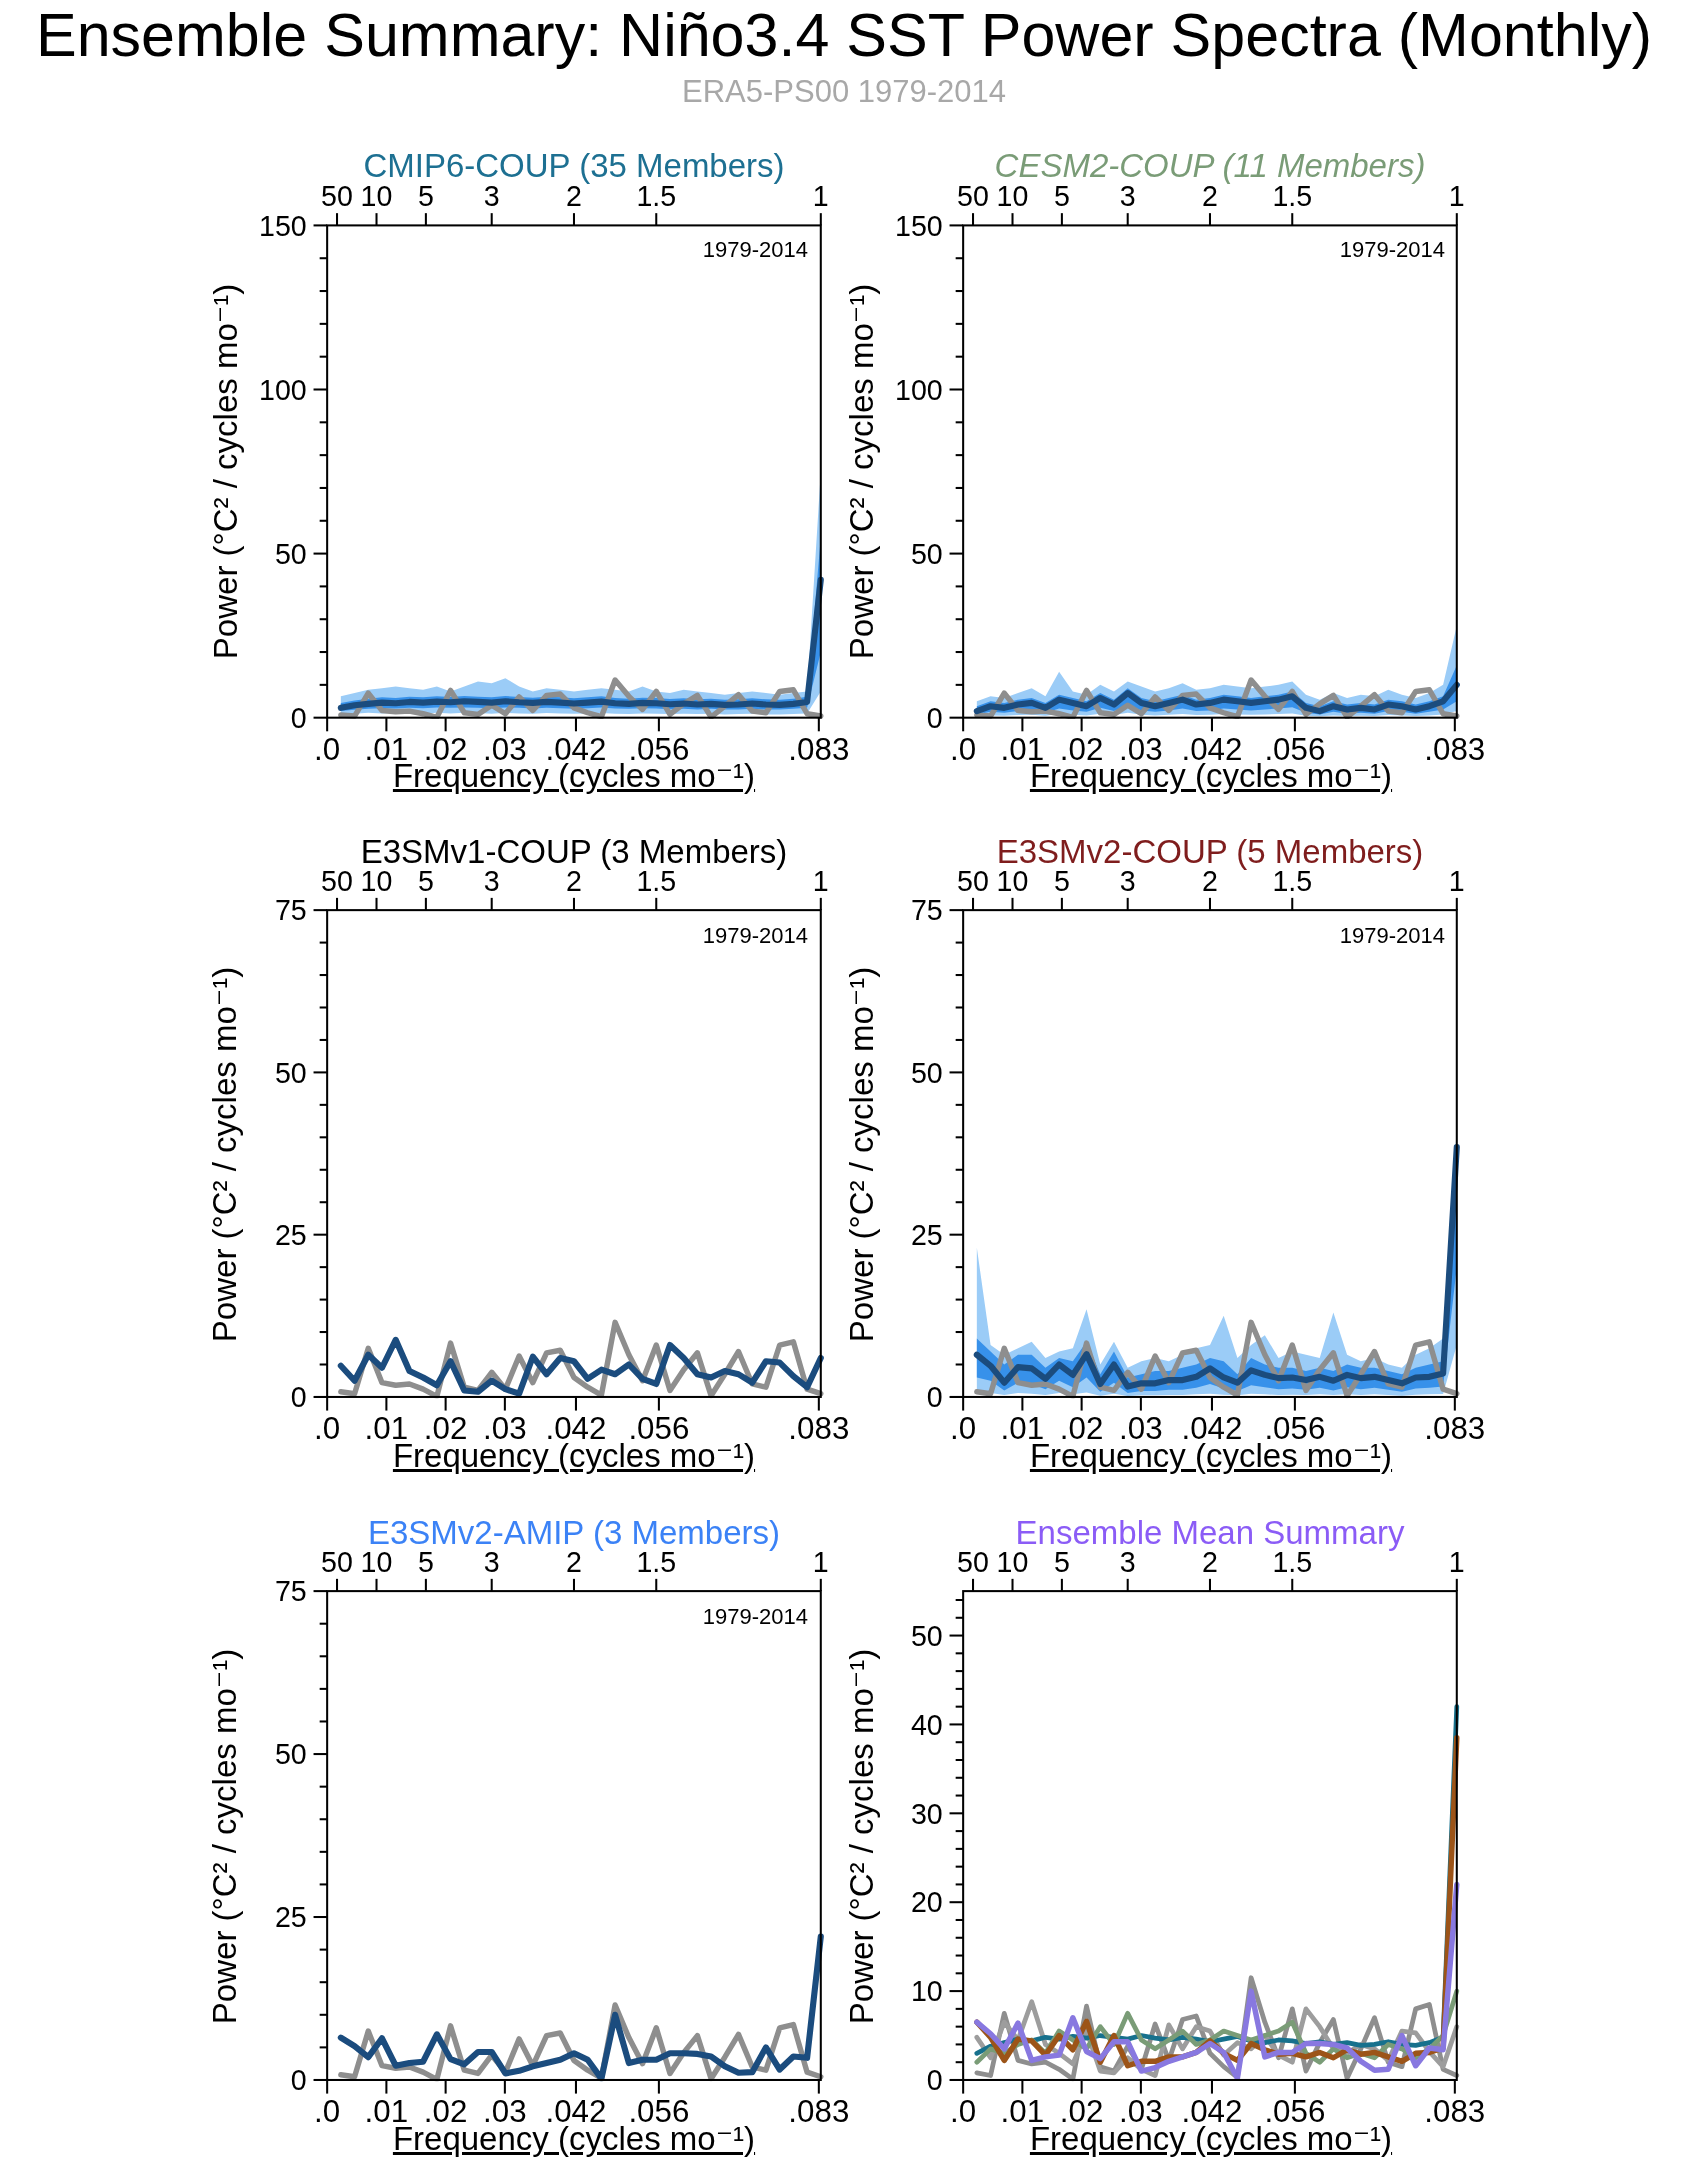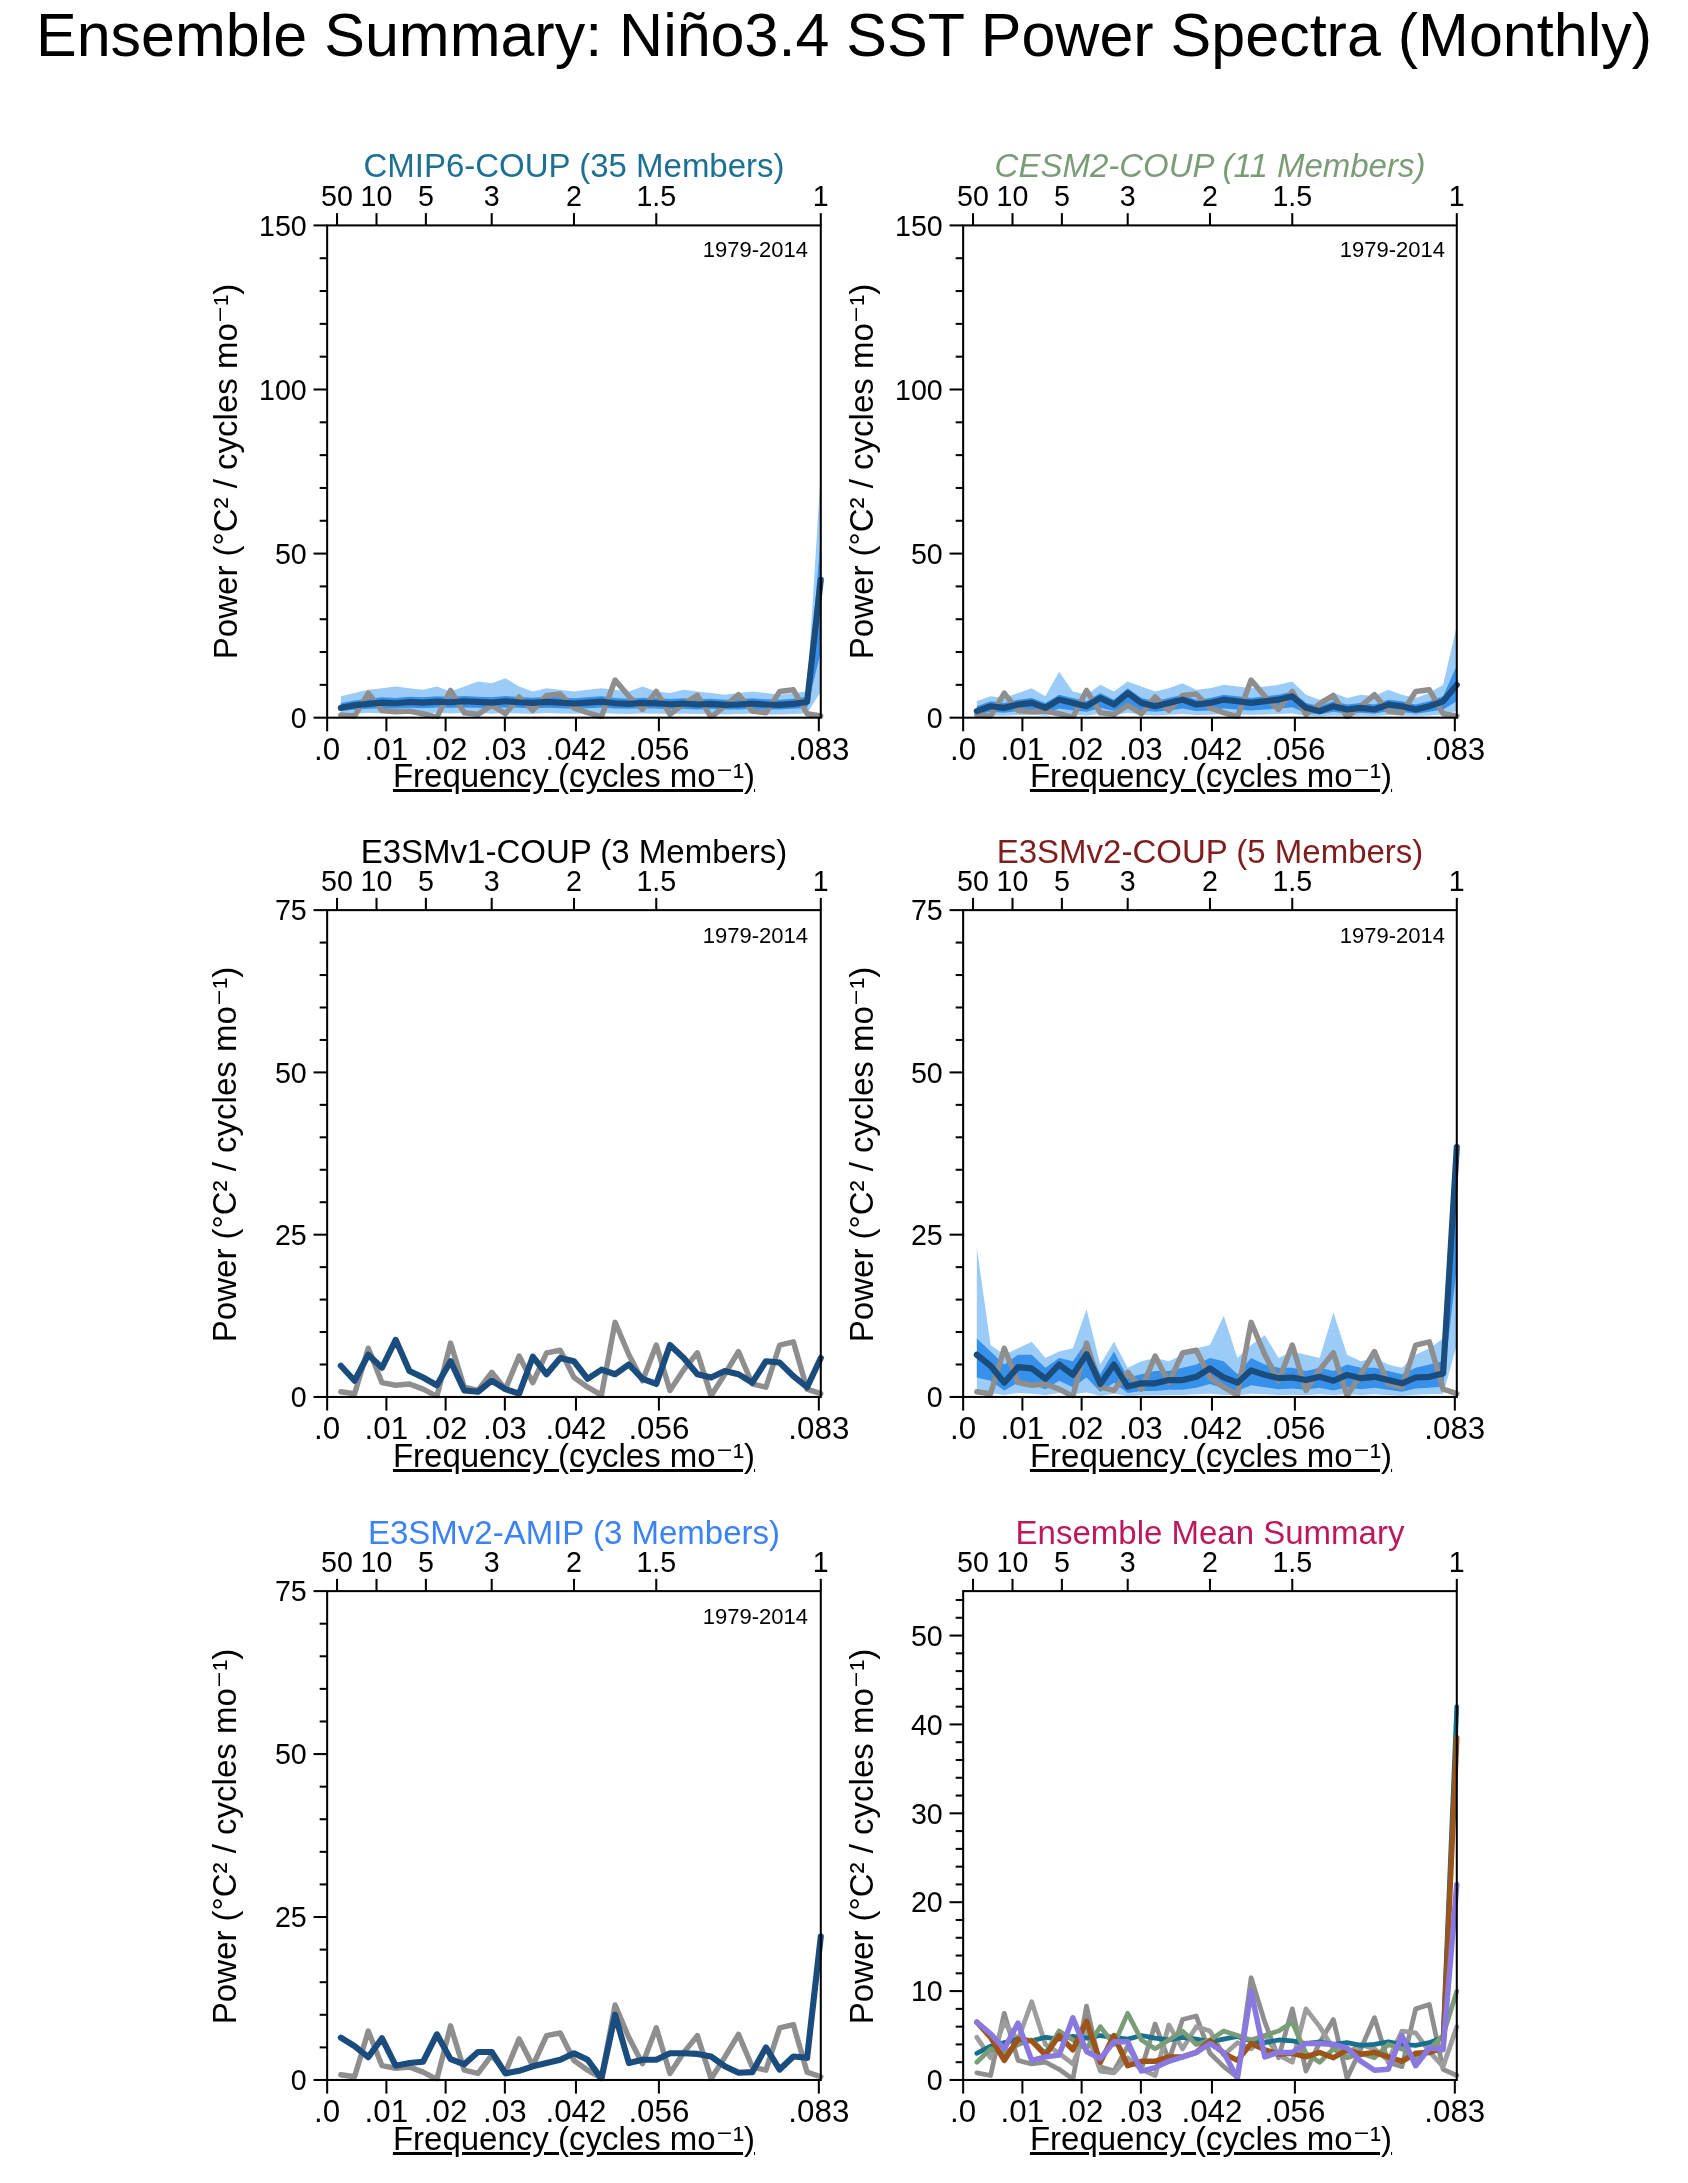--- a/index.html
+++ b/index.html
@@ -17,20 +17,21 @@
   .ylab{position:absolute;text-align:center;font-size:33px;line-height:37px;white-space:nowrap;
         transform:rotate(-90deg);}
   svg.chart{position:absolute;overflow:visible;}
   svg text{font-family:"Liberation Sans","DejaVu Sans",sans-serif;}
 </style>
 </head>
 <body>
 
 <div id="figure">
   <div class="main-title">Ensemble Summary: Niño3.4 SST Power Spectra (Monthly)</div>
+  <div class="main-subtitle">ERA5-PS00 1979-2014</div>
 
   <div class="panel">
     <div class="ptitle" style="left: 225px; width: 698px; top: 147px; color: rgb(29, 112, 146);">CMIP6-COUP (35 Members)</div>
     <div class="annot" style="left: 327px; width: 481px; top: 233px;">1979-2014</div>
     <div class="ylab" style="width: 492px; left: -21.5px; top: 453px;">Power (°C² / cycles mo⁻¹)</div>
     <svg class="chart" width="623" height="595" viewBox="352 252 915 873" style="left: 240px; top: 172px;">
         <defs>
           <clipPath id="cp0">
             <rect x="478" y="325" width="732" height="730"></rect>
           </clipPath>
@@ -370,21 +371,21 @@
           <text x="963.3565342613704" y="2309" font-size="42" text-anchor="middle" fill="#000">1.5</text>
           <line x1="1205.0261010440418" y1="2319" x2="1205.0261010440418" y2="2337" stroke="#000" stroke-width="3"></line>
           <text x="1205.0261010440418" y="2309" font-size="42" text-anchor="middle" fill="#000">1</text>
         </g>
         <rect x="480" y="2337" width="725" height="718" fill="none" stroke="#000000" stroke-width="3"></rect>
       </svg>
     <div class="xlab" style="left: 259px; width: 630px; top: 2120px;">Frequency (cycles mo⁻¹)</div>
   </div>
 
   <div class="panel">
-    <div class="ptitle" style="left: 861px; width: 698px; top: 1514px; color: #be185d;">Ensemble Mean Summary</div>
+    <div class="ptitle" style="left: 861px; width: 698px; top: 1514px; color: #8b5cf6;">Ensemble Mean Summary</div>
 
     <div class="ylab" style="width: 489px; left: 617px; top: 1818px;">Power (°C² / cycles mo⁻¹)</div>
     <svg class="chart" width="623" height="591" viewBox="1287 2259 915 868" style="left: 876px; top: 1538px;">
         <defs>
           <clipPath id="cp5">
             <rect x="1413" y="2332" width="732" height="725"></rect>
           </clipPath>
         </defs>
         <g clip-path="url(#cp5)">
           <polyline points="1435.0978039121565,3044.5563636363636 1455.282611304452,3048.4727272727273 1475.3804152166088,2957.090909090909 1495.5652226089044,3026.28 1515.6630265210608,3031.501818181818 1535.8478339133565,3028.890909090909 1555.9456378255131,3039.3345454545456 1576.1304452178088,3053.6945454545453 1596.2282491299652,2946.6472727272726 1616.4130565222608,3035.418181818182 1636.5108604344173,3041.9454545454546 1656.6956678267131,3005.3927272727274 1676.7934717388696,3039.3345454545456 1696.9782791311652,2972.756363636364 1717.0760830433217,3026.28 1737.2608904356175,2966.2290909090907 1757.358694347774,2961.0072727272727 1777.5435017400696,3015.836363636364 1797.641305652226,3035.418181818182 1817.826113044522,3051.0836363636363 1837.9239169566783,2904.8727272727274 1858.108724348974,2970.1454545454544 1878.2065282611304,3022.3636363636365 1898.391335653426,2950.5636363636363 1918.4891395655827,3041.9454545454546 1938.6739469578783,3000.170909090909 1958.7717508700348,2966.2290909090907 1978.8695547821912,3052.389090909091 1999.0543621744869,3009.309090909091 2019.1521660866433,2963.6181818181817 2039.3369734789392,3028.890909090909 2059.434777391096,3035.418181818182 2079.6195847833915,2950.5636363636363 2099.717388695548,2944.0363636363636 2119.9021960878435,3039.3345454545456 2140,3048.4727272727273" fill="none" stroke="#8e8e8e" stroke-width="7" stroke-linejoin="round" stroke-linecap="round"></polyline>

